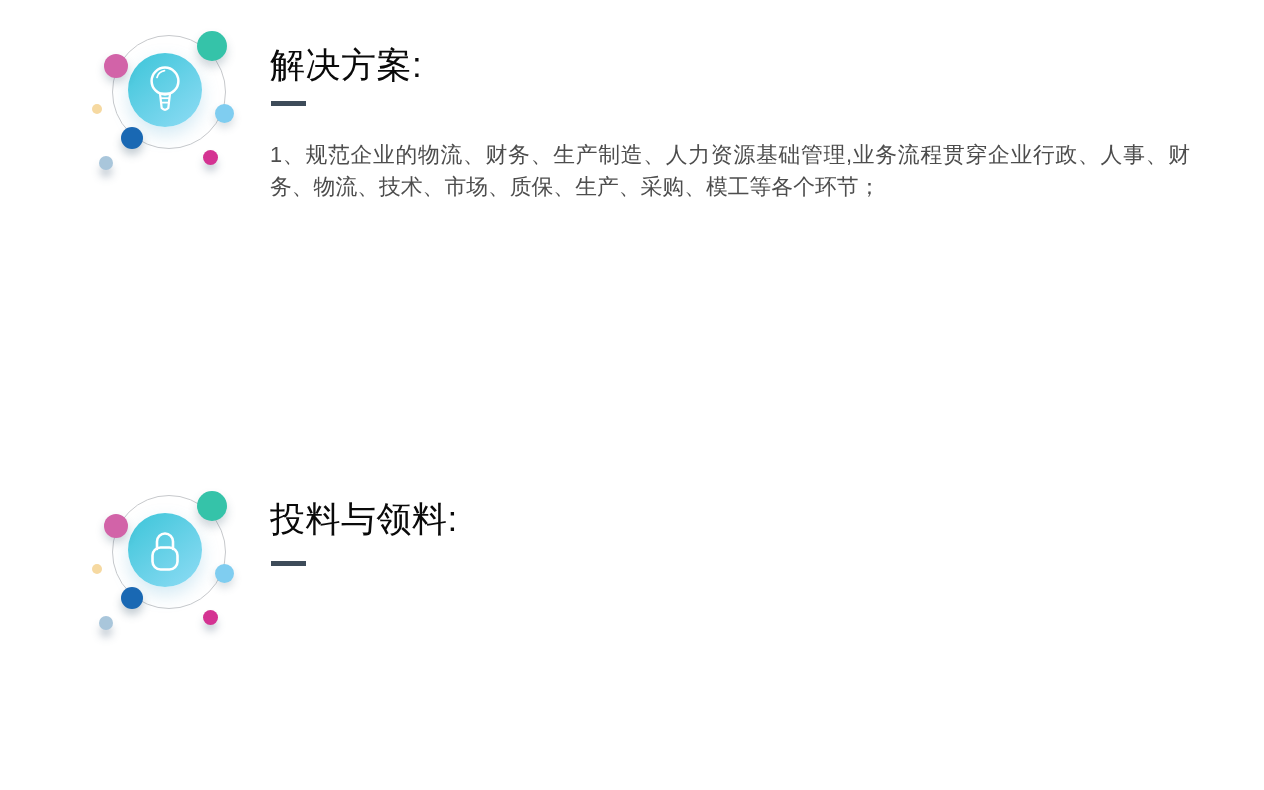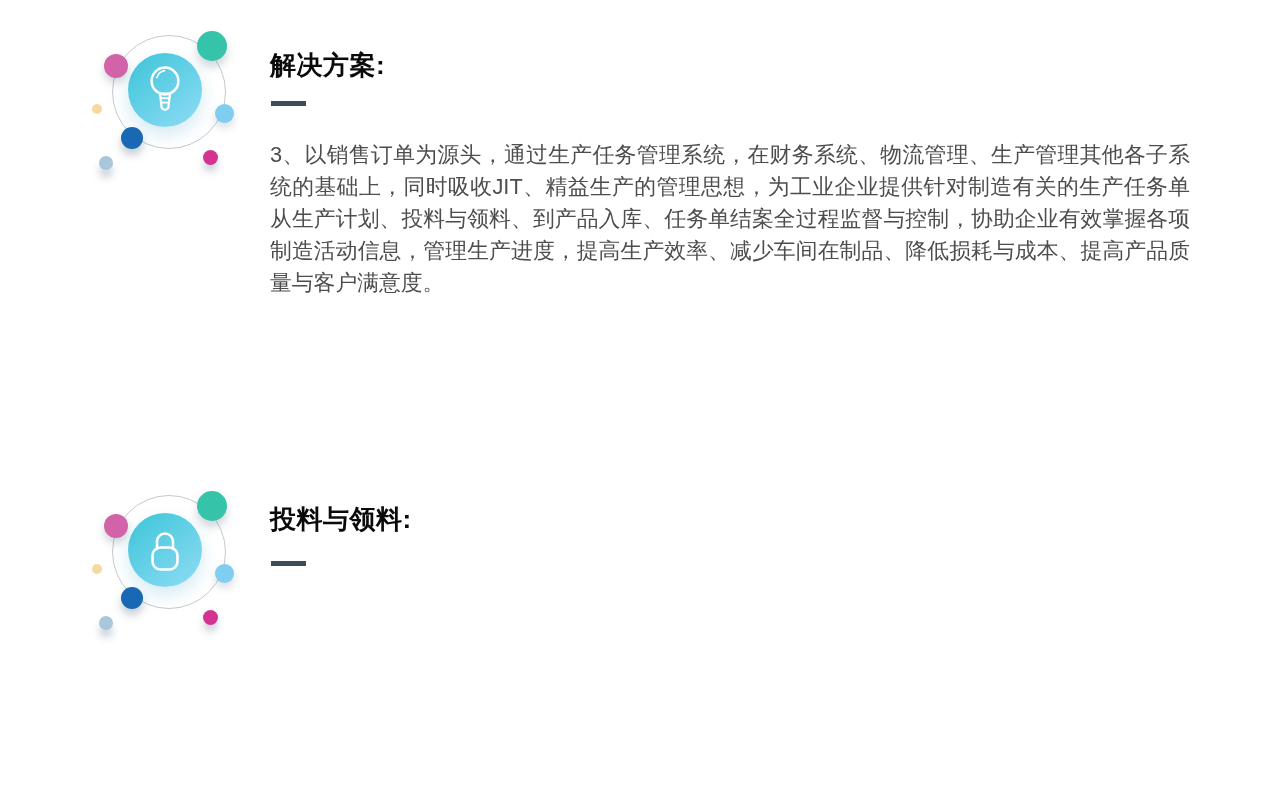--- a/index.html
+++ b/index.html
@@ -40,21 +40,21 @@
   .dot-darkblue  { left: 121px; top: 127px; width: 22px; height: 22px; background: #1968b3; box-shadow: 0 6px 9px rgba(60,90,110,.3); }
   .dot-lightblue { left: 215px; top: 104px; width: 19px; height: 19px; background: #7fcdf0; box-shadow: 0 5px 8px rgba(60,90,110,.2); }
   .dot-magenta   { left: 203px; top: 150px; width: 15px; height: 15px; background: #d43392; box-shadow: 0 7px 8px -1px rgba(110,130,150,.45); }
   .dot-beige     { left: 92px;  top: 104px; width: 10px; height: 10px; background: #f6d9a1; }
   .dot-steel     { left: 99px;  top: 156px; width: 14px; height: 14px; background: #a9c6db; box-shadow: 0 8px 8px -1px rgba(110,130,150,.45); }
 
   
   .content { position: absolute; left: 270px; top: 0; width: 920px; height: 100%; }
   .section-title {
     position: absolute; left: 0; top: 45px; margin: 0;
-    font-size: 26px; line-height: 40px; font-weight: 700;
+    font-size: 35px; line-height: 40px; font-weight: 400;
     color: #0a0a0a; letter-spacing: 0.5px;
   }
   .title-dash {
     position: absolute; left: 1px; top: 101px;
     width: 35px; height: 5px; background: #3d4b59;
   }
   .section-value .title-dash { top: 107px; }
   .paragraphs { position: absolute; left: 0; top: 139px; width: 920px; }
   .paragraphs p {
     margin: 0;
@@ -83,21 +83,21 @@
     <span class="dot dot-teal"></span>
     <span class="dot dot-pink"></span>
     <span class="dot dot-darkblue"></span>
     <span class="dot dot-lightblue"></span>
     <span class="dot dot-magenta"></span>
   </div>
   <div class="content">
     <h2 class="section-title">解决方案:</h2>
     <div class="title-dash"></div>
     <div class="paragraphs">
-      <p>3、以销售订单为源头，通过生产任务管理系统，在财务系统、物流管理、生产管理其他各子系统的基础上，同时吸收JIT、精益生产的管理思想，为工业企业提供针对制造有关的生产任务单从生产计划、投料与领料、到产品入库、任务单结案全过程监督与控制，协助企业有效掌握各项制造活动信息，管理生产进度，提高生产效率、减少车间在制品、降低损耗与成本、提高产品质量与客户满意度。</p>
+      <p>1、规范企业的物流、财务、生产制造、人力资源基础管理,业务流程贯穿企业行政、人事、财务、物流、技术、市场、质保、生产、采购、模工等各个环节；</p>
     </div>
   </div>
 </section>
 
 <section class="section section-value">
   <div class="icon-cluster">
     <span class="ring"></span>
     <span class="dot dot-beige"></span>
     <span class="dot dot-steel"></span>
     <span class="main-circle">

